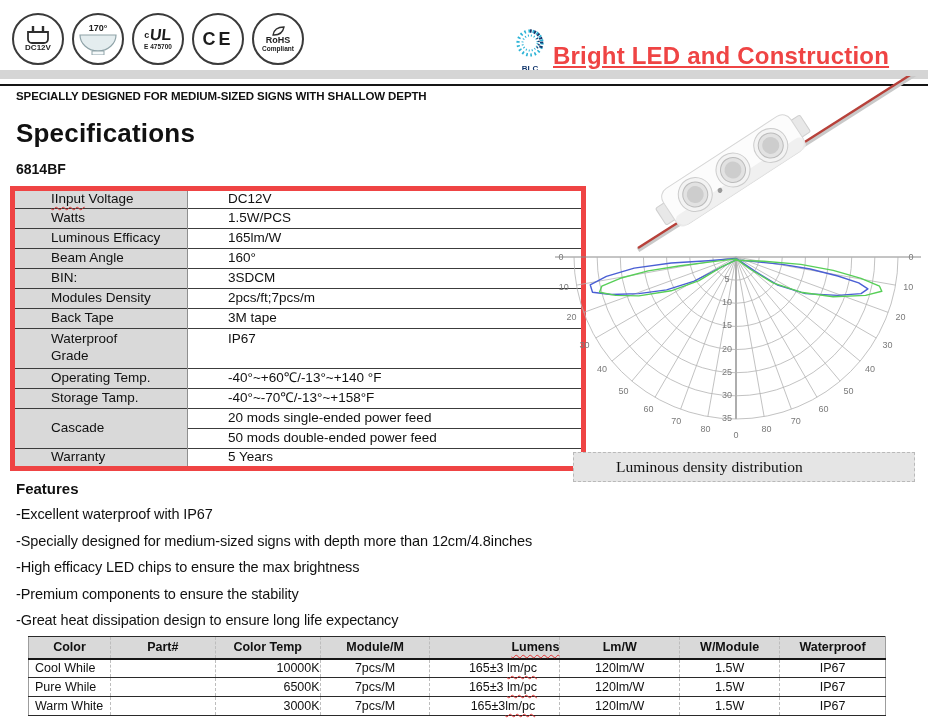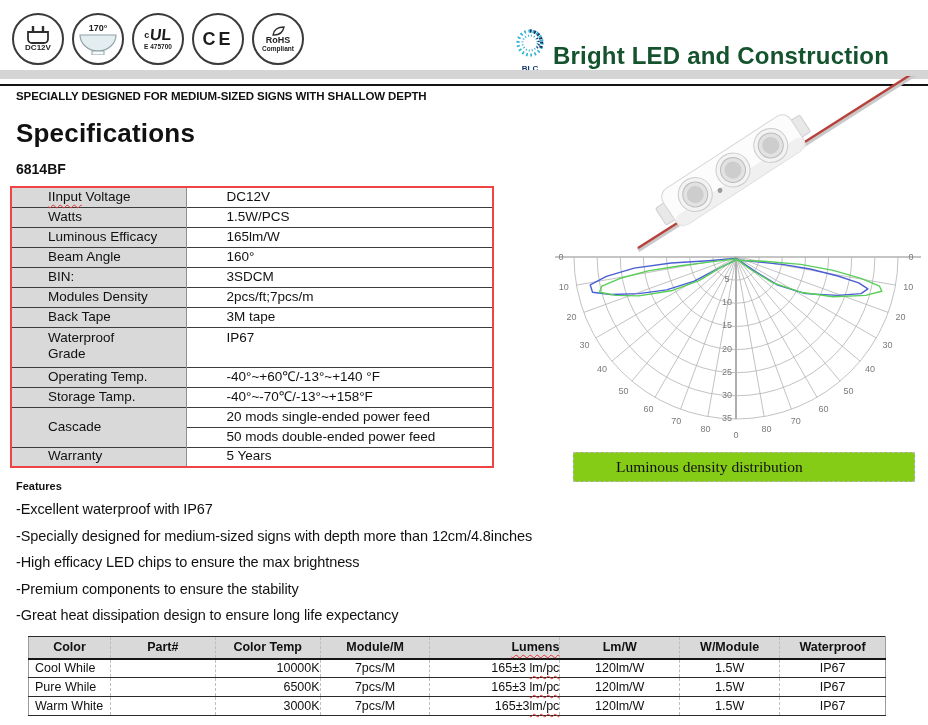--- a/index.html
+++ b/index.html
@@ -28,56 +28,56 @@
            letter-spacing:0.2px; white-space:nowrap; }
 
   .grayband  { position:absolute; left:0; top:70px; width:928px; height:9px; background:#d5d5d5; }
   .blackline { position:absolute; left:0; top:84px; width:928px; height:2px; background:#151515; }
 
   .tagline { position:absolute; left:16px; top:90px; font-size:11.5px; font-weight:bold; letter-spacing:-0.1px; }
   .title   { position:absolute; left:16px; top:118px; font-size:26px; font-weight:800; letter-spacing:0.2px; }
   .model   { position:absolute; left:16px; top:161px; font-size:14px; font-weight:bold; }
 
   
-  table.spec { position:absolute; left:10px; top:186px; width:484px; border-collapse:collapse;
-               font-size:13.5px; border:2px solid #ef4444; }
+  table.spec { position:absolute; left:10px; top:186px; width:576px; border-collapse:collapse;
+               font-size:13.5px; border:5px solid #ef4444; }
   table.spec td { border-top:1px solid #3c3c3c; height:20px; vertical-align:middle; line-height:1.25; }
   table.spec td.lbl { background:#d9d9d9; width:175px; padding-left:36px; }
   table.spec td.val { border-left:1px solid #8f8f8f; padding-left:40px; background:#fff; }
   table.spec tr.tall td { height:40px; vertical-align:top; padding-top:2px; }
   table.spec tr.tall td.lbl span { display:inline-block; width:96px; }
 
   .sq { text-decoration:underline; text-decoration-style:wavy; text-decoration-color:#e03131;
         text-decoration-thickness:1px; text-underline-offset:2.5px; }
 
   
   .product-photo { position:absolute; left:608px; top:76px; }
   .polar-chart   { position:absolute; left:553px; top:245px; }
   .caption-box { position:absolute; left:573px; top:452px; width:342px; height:30px;
-                 border:1px dashed #b9b9b9; background:#84cc16; display:flex; align-items:center; }
+                 border:1px dashed #b9b9b9; background:#e5e5e5; display:flex; align-items:center; }
   .caption-box .cap { font-family:"Liberation Serif", serif; font-size:15.5px; color:#111; padding-left:42px; }
 
   
   .features { position:absolute; left:16px; top:480px; width:640px; }
-  .features-h { font-size:11px; font-weight:bold; margin-bottom:9px; }
+  .features-h { font-size:15px; font-weight:bold; margin-bottom:9px; }
   .feature-item { font-size:14.5px; margin-bottom:10.5px; letter-spacing:-0.1px; }
 
   
   table.parts { position:absolute; left:28px; top:636px; width:858px; border-collapse:collapse;
                 font-size:12.5px;padding-left:37px; }
   table.parts th { background:#d9d9d9; font-weight:bold; height:22px; text-align:center;
                    border-top:1px solid #2a2a2a; border-bottom:2px solid #161616;
                    border-left:1px dashed #bdbdbd; border-right:1px dashed #bdbdbd; }
   table.parts td { height:19px; text-align:center; border-bottom:1px solid #2a2a2a;
                    border-left:1px dashed #bdbdbd; border-right:1px dashed #bdbdbd; background:#fff; }
   table.parts th:first-child, table.parts td:first-child { border-left:1px solid #9d9d9d; }
   table.parts th:last-child,  table.parts td:last-child  { border-right:1px solid #9d9d9d; }
   table.parts td.c0 { text-align:left; padding-left:6px; }
   table.parts td.c2 { text-align:right; padding-left:24px; }
-  table.parts td.c4 { text-align:right; padding-left:16px; }
+  table.parts td.c4 { text-align:center; padding-left:16px; }
   table.parts th.h4 { text-align:right; padding-left:16px; }
 </style>
 </head>
 <body>
 
 <div class="page">
 
   <div class="badges">
     <div class="badge">
       <svg width="26" height="18" viewBox="0 0 26 18">
@@ -114,21 +114,21 @@
 
   <div class="logo">
     <svg width="36" height="34" viewBox="0 0 36 34">
       <circle cx="18" cy="15" r="12" fill="none" stroke="#2ab3d6" stroke-width="3.2" stroke-dasharray="1.6 2.6"></circle>
       <path d="M18 3 a12 12 0 0 1 10 18" fill="none" stroke="#14386e" stroke-width="3.4" stroke-dasharray="1.8 2.4"></path>
       <circle cx="18" cy="15" r="7.5" fill="none" stroke="#2ab3d6" stroke-width="2" stroke-dasharray="1 2"></circle>
       <path d="M25 10 a7.5 7.5 0 0 1 0 10" fill="none" stroke="#14386e" stroke-width="2.2" stroke-dasharray="1.2 2"></path>
     </svg>
     <div class="logo-text">BLC</div>
   </div>
-  <div class="brand" style="color: #14532d;">Bright LED and Construction</div>
+  <div class="brand" style="color: #ef4444; text-decoration: underline;">Bright LED and Construction</div>
 
   <div class="grayband"></div>
   <div class="blackline"></div>
 
   <div class="tagline">SPECIALLY DESIGNED FOR MEDIUM-SIZED SIGNS WITH SHALLOW DEPTH</div>
   <div class="title">Specifications</div>
   <div class="model">6814BF</div>
 
   <table class="spec" id="specTable">
       <tbody>

